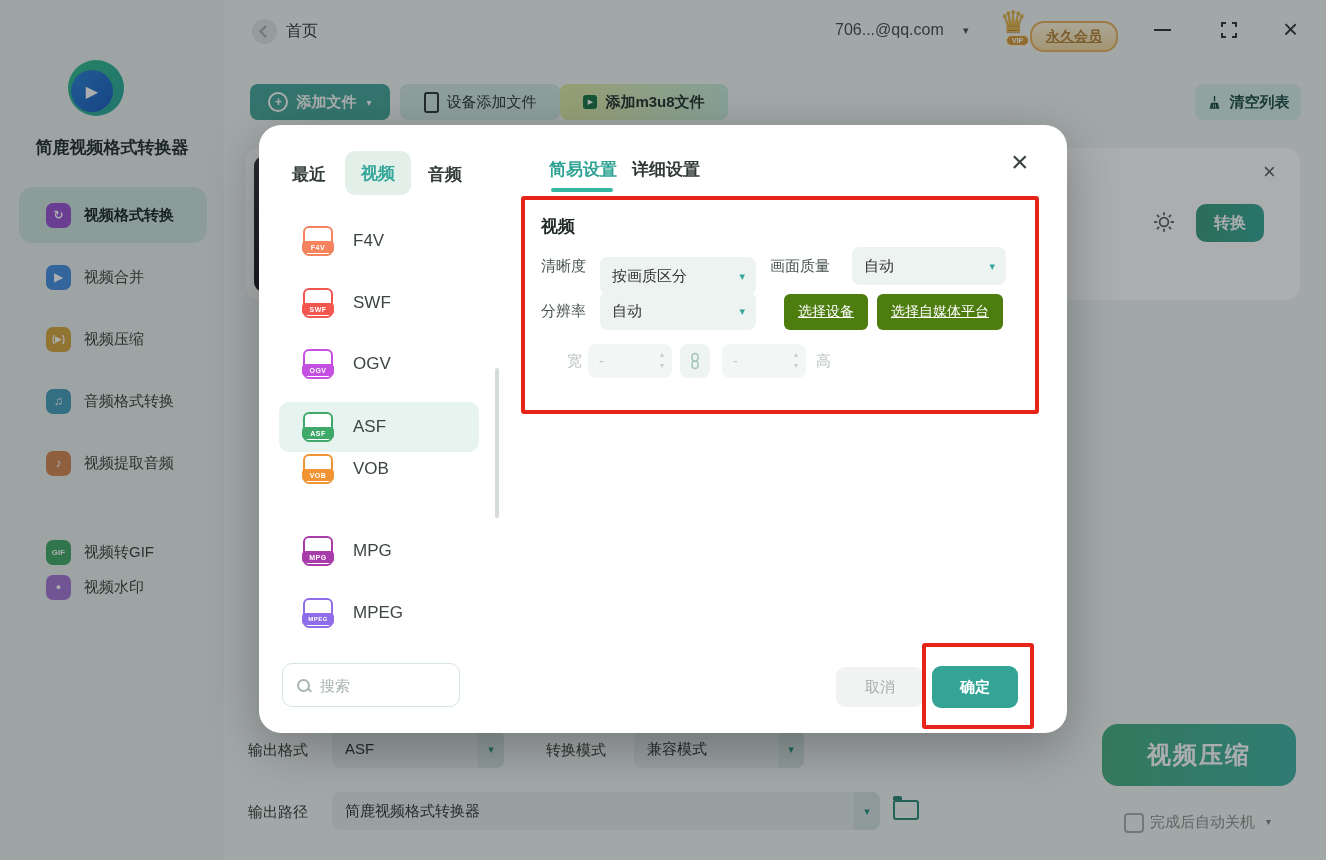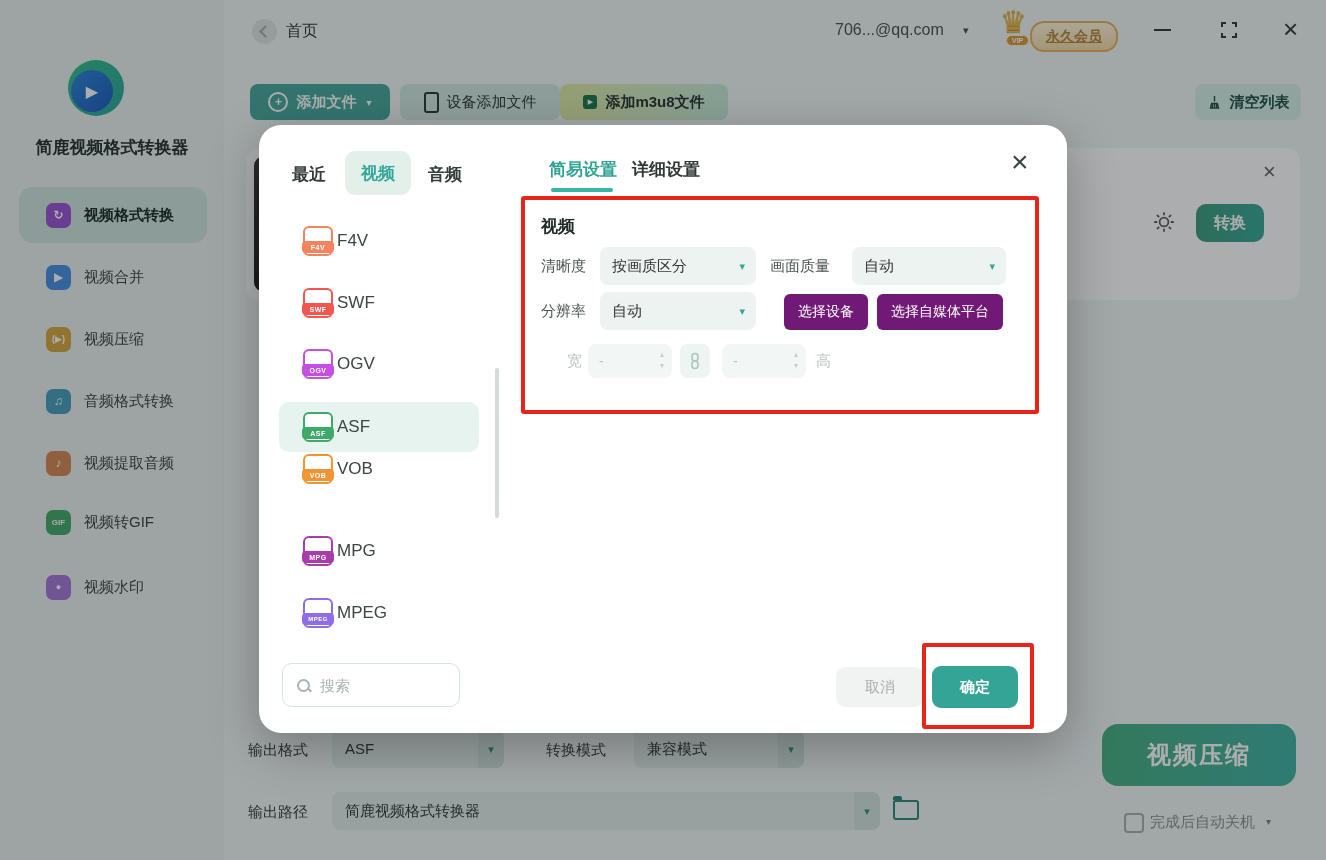--- a/index.html
+++ b/index.html
@@ -65,21 +65,21 @@
   .vip-tag{position:absolute;left:6px;top:27px;background:#d99c3e;border:1px solid #fff2cf;color:#fff;font-size:7px;
            font-weight:bold;border-radius:7px;padding:1px 5px;}
   
   .dim{left:0;top:0;width:1326px;height:860px;background:rgba(10,16,18,0.34);z-index:40;}
   
   .modal{left:259px;top:125px;width:808px;height:608px;background:#fff;border-radius:22px;z-index:50;
          box-shadow:0 14px 50px rgba(0,0,0,.28);}
   .mtab{font-size:17px;font-weight:bold;color:#323c39;}
   .mtab-pill{left:86px;top:26px;width:66px;height:44px;background:#e3f0ea;border-radius:10px;color:#35a79a;
              display:flex;align-items:center;justify-content:center;}
-  .fmt-row{left:20px;width:200px;height:50px;border-radius:10px;display:flex;align-items:center;gap:4px;padding-left:24px;box-sizing:border-box;}
+  .fmt-row{left:20px;width:200px;height:50px;border-radius:10px;display:flex;align-items:center;gap:20px;padding-left:24px;box-sizing:border-box;}
   .fmt-row.sel{background:#e7f3ee;}
   .fmt-ic{width:26px;height:26px;border:2px solid;border-radius:6px;position:relative;background:#fff;flex:0 0 auto;}
   .fmt-badge{position:absolute;left:-3px;right:-3px;bottom:1px;height:12px;border-radius:4px;color:#fff;
              font-size:7px;font-weight:bold;display:flex;align-items:center;justify-content:center;letter-spacing:.5px;}
   .fmt-name{font-size:17px;color:#3c4643;}
   .scroll-thumb{left:236px;top:243px;width:4px;height:150px;background:#d4dbd9;border-radius:2px;}
   .search-box{left:23px;top:538px;width:178px;height:44px;border:1px solid #d5e4df;border-radius:10px;box-sizing:border-box;
               display:flex;align-items:center;gap:8px;padding-left:14px;}
   .search-box input{border:none;outline:none;width:120px;font-size:15px;color:#333;background:transparent;
                     font-family:"Liberation Sans","DejaVu Sans",sans-serif;}
@@ -89,21 +89,21 @@
   .stab{font-size:17px;font-weight:bold;color:#2e3835;}
   .stab.active{color:#2fa393;}
   .underline{left:292px;top:63px;width:62px;height:4px;border-radius:2px;background:#35b7a4;}
   .mclose{left:752px;top:22px;font-size:30px;font-weight:300;color:#3a4441;line-height:1;}
   .red-rect{border:4px solid;border-radius:3px;z-index:60;}
   .sec-title{font-size:17px;font-weight:bold;color:#1f2926;}
   .f-label{font-size:15px;color:#4a5553;}
   .dd{height:38px;background:#edf3f1;border-radius:8px;}
   .dd .val{position:absolute;left:12px;top:0;line-height:38px;font-size:15px;color:#333;}
   .dd .c{position:absolute;right:11px;top:0;line-height:38px;}
-  .tbtn{background:#701a75;border-radius:6px;color:#fff;font-size:14px;display:flex;align-items:center;justify-content:center;}
+  .tbtn{background:#4d7c0f;border-radius:6px;color:#fff;font-size:14px;display:flex;align-items:center;justify-content:center;text-decoration:underline;}
   .dis-label{font-size:15px;color:#b9c3c0;}
   .din{width:84px;height:34px;background:#f2f6f5;border-radius:8px;}
   .din .dash{position:absolute;left:11px;top:0;line-height:34px;font-size:14px;color:#bcc5c2;}
   .steppers{position:absolute;right:8px;top:5px;display:flex;flex-direction:column;line-height:11px;font-size:8px;color:#c6cecb;}
   .link-box{width:30px;height:34px;background:#eef4f2;border-radius:8px;display:flex;align-items:center;justify-content:center;}
   .btn-cancel{left:577px;top:542px;width:88px;height:40px;background:#f1f3f2;border-radius:9px;color:#a7adab;
               font-size:15px;display:flex;align-items:center;justify-content:center;}
   .btn-ok{left:673px;top:541px;width:86px;height:42px;background:#33a496;border-radius:9px;color:#fff;font-weight:bold;
           font-size:15px;display:flex;align-items:center;justify-content:center;}
 </style>
@@ -132,21 +132,21 @@
     <span class="side-label">视频压缩</span>
   </div>
   <div class="abs side-item" style="top:373px;">
     <span class="side-ic" style="background: rgb(73, 160, 189);">♫</span>
     <span class="side-label">音频格式转换</span>
   </div>
   <div class="abs side-item" style="top:435px;">
     <span class="side-ic" style="background: rgb(215, 138, 85);">♪</span>
     <span class="side-label">视频提取音频</span>
   </div>
-  <div class="abs side-item" style="top:494px;">
+  <div class="abs side-item" style="top:524px;">
     <span class="side-ic" style="font-size: 8px; background: rgb(71, 171, 109);">GIF</span>
     <span class="side-label">视频转GIF</span>
   </div>
   <div class="abs side-item" style="top:559px;">
     <span class="side-ic" style="font-size: 9px; background: rgb(166, 120, 216);">●</span>
     <span class="side-label">视频水印</span>
   </div>
 </div>
 
 <div class="abs back-circle">
@@ -282,21 +282,21 @@
   </div>
 
   <div class="abs stab active" style="left:290px;top:33px;">简易设置</div>
   <div class="abs underline"></div>
   <div class="abs stab" style="left:373px;top:33px;">详细设置</div>
   <div class="abs mclose">×</div>
 
   <div class="abs sec-title" style="left:282px;top:90px;">视频</div>
 
   <div class="abs f-label" style="left:282px;top:132px;">清晰度</div>
-  <div class="abs dd" style="left:341px;top:122px;width:156px;">
+  <div class="abs dd" style="left:341px;top:132px;width:156px;">
     <span class="val">按画质区分</span>
     <span class="c caret">▾</span>
   </div>
   <div class="abs f-label" style="left:511px;top:132px;">画面质量</div>
   <div class="abs dd" style="left:593px;top:122px;width:154px;">
     <span class="val">自动</span>
     <span class="c caret">▾</span>
   </div>
 
   <div class="abs f-label" style="left:282px;top:177px;">分辨率</div>

